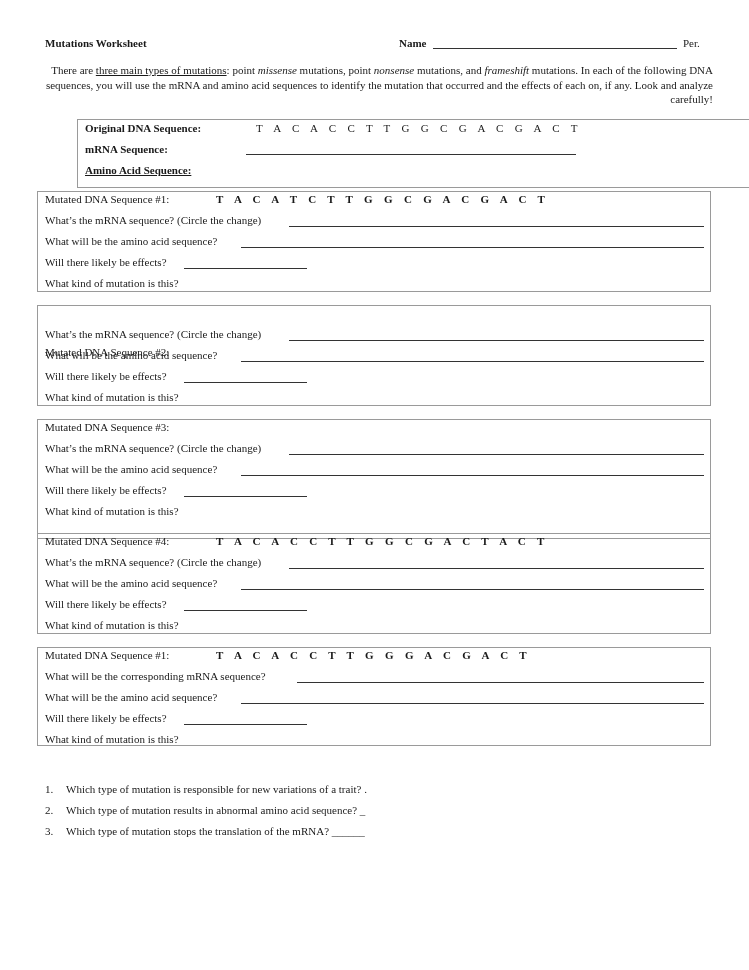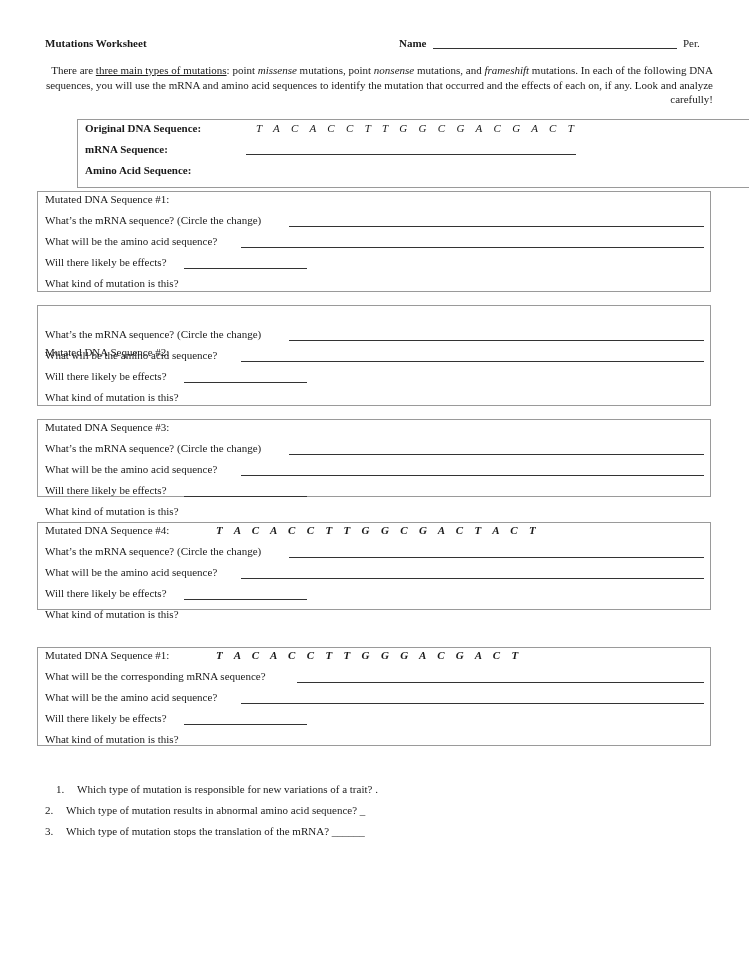--- a/index.html
+++ b/index.html
@@ -8,78 +8,79 @@
   .abs { position:absolute;text-align:right; }
   .b { font-weight:bold; }
   .title { left:45px; top:37px; font-size:11px; font-weight:bold; }
   .name-lbl { left:399px; top:37px; font-weight:bold; }
   .name-line { left:433px; top:48px; width:244px; border-bottom:1px solid #333; }
   .per-lbl { left:683px; top:37px; font-weight:normal; }
   .intro { left:45px; top:63px; width:668px; line-height:14.5px; font-size:11px; }
   .intro u { text-decoration:underline; }
   .box { position:absolute; left:37px; width:674px; border:1.5px solid #9a9a9a; box-sizing:border-box; }
   .row { position:absolute; left:7px; font-size:11px; white-space:nowrap; }
-  .seq { position:absolute; left:178px; font-weight:bold; letter-spacing:4.3px; font-size:11px;font-style:italic; }
+  .seq { position:absolute; left:178px; font-weight:bold; letter-spacing:4.3px; font-size:11px; }
   .seq.plain { font-weight:normal; }
   .line { position:absolute; border-bottom:1px solid #333; height:0; }
   .q { position:absolute; left:45px; font-size:11px; white-space:nowrap; }
   .q .num { display:inline-block; width:21px; }
 </style>
 </head>
 <body>
 
 <div class="abs title">Mutations Worksheet</div>
 <div class="abs name-lbl">Name</div>
 <div class="abs name-line"></div>
 <div class="abs per-lbl">Per.</div>
 
 <div class="abs intro"><span>There are </span><u>three main types of mutations</u><span>: point </span><i>missense</i><span> mutations, point </span><i>nonsense</i><span> mutations, and </span><i>frameshift</i><span> mutations.  In each of the following DNA sequences, you will use the mRNA and amino acid sequences to identify the mutation that occurred and the effects of each on, if any.  Look and analyze carefully!</span></div>
 
 <div class="box" style="top:119px;height:69px;margin-left:40px;">
   <div class="row b" style="top:2px;">Original DNA Sequence:</div>
   <div class="seq plain" style="top:2px;">T A C A C C T T G G C G A C G A C T</div>
   <div class="row b" style="top:23px;text-align:center;">mRNA Sequence:</div>
   <div class="line" style="left:168px;top:34px;width:330px;"></div>
-  <div class="row b" style="top:44px;">Amino Acid Sequence:</div>
+  <div class="row b" style="top:44px;text-decoration:underline;">Amino Acid Sequence:</div>
 </div>
 
 <div class="box" style="top:191px;height:101px;">
   <div class="row" style="top:1px;">Mutated DNA Sequence #1:</div>
+  <div class="seq" style="top:1px;">T A C A T C T T G G C G A C G A C T</div>
   <div class="row" style="top:22px;">What’s the mRNA sequence? (Circle the change)</div>
   <div class="line" style="left:251px;top:34px;width:415px;"></div>
   <div class="row" style="top:43px;">What will be the amino acid sequence?</div>
   <div class="line" style="left:203px;top:55px;width:463px;"></div>
   <div class="row" style="top:64px;">Will there likely be effects?</div>
   <div class="line" style="left:146px;top:76px;width:123px;"></div>
   <div class="row" style="top:85px;">What kind of mutation is this?</div>
 </div>
 
 <div class="box" style="top:305px;height:101px;">
   <div class="row" style="top:1px;margin-top:39px;">Mutated DNA Sequence #2:</div>
   <div class="row" style="top:22px;">What’s the mRNA sequence? (Circle the change)</div>
   <div class="line" style="left:251px;top:34px;width:415px;"></div>
   <div class="row" style="top:43px;">What will be the amino acid sequence?</div>
   <div class="line" style="left:203px;top:55px;width:463px;"></div>
   <div class="row" style="top:64px;">Will there likely be effects?</div>
   <div class="line" style="left:146px;top:76px;width:123px;"></div>
   <div class="row" style="top:85px;">What kind of mutation is this?</div>
 </div>
 
-<div class="box" style="top:419px;height:78px;">
+<div class="box" style="top:419px;height:120px;">
   <div class="row" style="top:1px;">Mutated DNA Sequence #3:</div>
   <div class="row" style="top:22px;">What’s the mRNA sequence? (Circle the change)</div>
   <div class="line" style="left:251px;top:34px;width:415px;"></div>
   <div class="row" style="top:43px;">What will be the amino acid sequence?</div>
   <div class="line" style="left:203px;top:55px;width:463px;"></div>
   <div class="row" style="top:64px;">Will there likely be effects?</div>
   <div class="line" style="left:146px;top:76px;width:123px;"></div>
   <div class="row" style="top:85px;">What kind of mutation is this?</div>
 </div>
 
-<div class="box" style="top:522px;height:88px;">
+<div class="box" style="top:533px;height:101px;">
   <div class="row" style="top:1px;">Mutated DNA Sequence #4:</div>
   <div class="seq" style="top:1px;">T A C A C C T T G G C G A C T A C T</div>
   <div class="row" style="top:22px;">What’s the mRNA sequence? (Circle the change)</div>
   <div class="line" style="left:251px;top:34px;width:415px;"></div>
   <div class="row" style="top:43px;">What will be the amino acid sequence?</div>
   <div class="line" style="left:203px;top:55px;width:463px;"></div>
   <div class="row" style="top:64px;">Will there likely be effects?</div>
   <div class="line" style="left:146px;top:76px;width:123px;"></div>
   <div class="row" style="top:85px;">What kind of mutation is this?</div>
 </div>
@@ -89,21 +90,21 @@
   <div class="seq" style="top:1px;">T A C A C C T T G G G A C G A C T</div>
   <div class="row" style="top:22px;">What will be the corresponding mRNA sequence?</div>
   <div class="line" style="left:259px;top:34px;width:407px;"></div>
   <div class="row" style="top:43px;">What will be the amino acid sequence?</div>
   <div class="line" style="left:203px;top:55px;width:463px;"></div>
   <div class="row" style="top:64px;">Will there likely be effects?</div>
   <div class="line" style="left:146px;top:76px;width:123px;"></div>
   <div class="row" style="top:85px;">What kind of mutation is this?</div>
 </div>
 
-<div class="q" style="top:783px;margin-left:11px;">
+<div class="q" style="top:783px;">
   <span class="num">1.</span><span>Which type of mutation is responsible for new variations of a trait?</span> <span>.</span>
 </div>
 <div class="q" style="top:804px;">
   <span class="num">2.</span><span>Which type of mutation results in abnormal amino acid sequence?</span> <span>_</span>
 </div>
 <div class="q" style="top:825px;">
   <span class="num">3.</span><span>Which type of mutation stops the translation of the mRNA?</span> <span>______</span>
 </div>
 
 </body></html>

